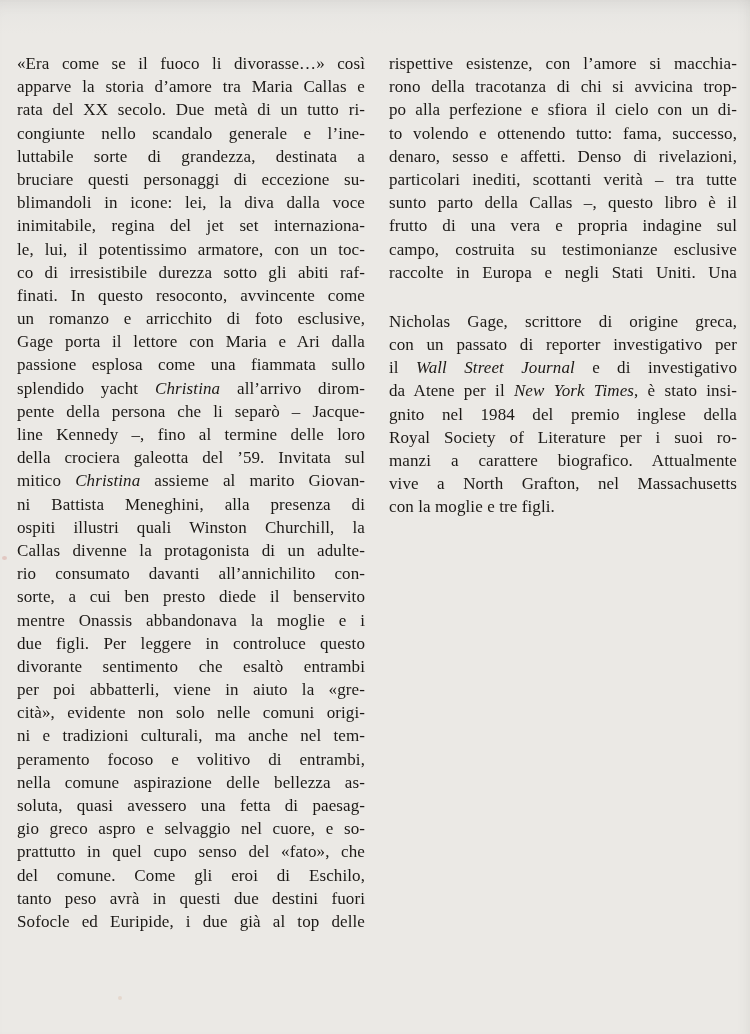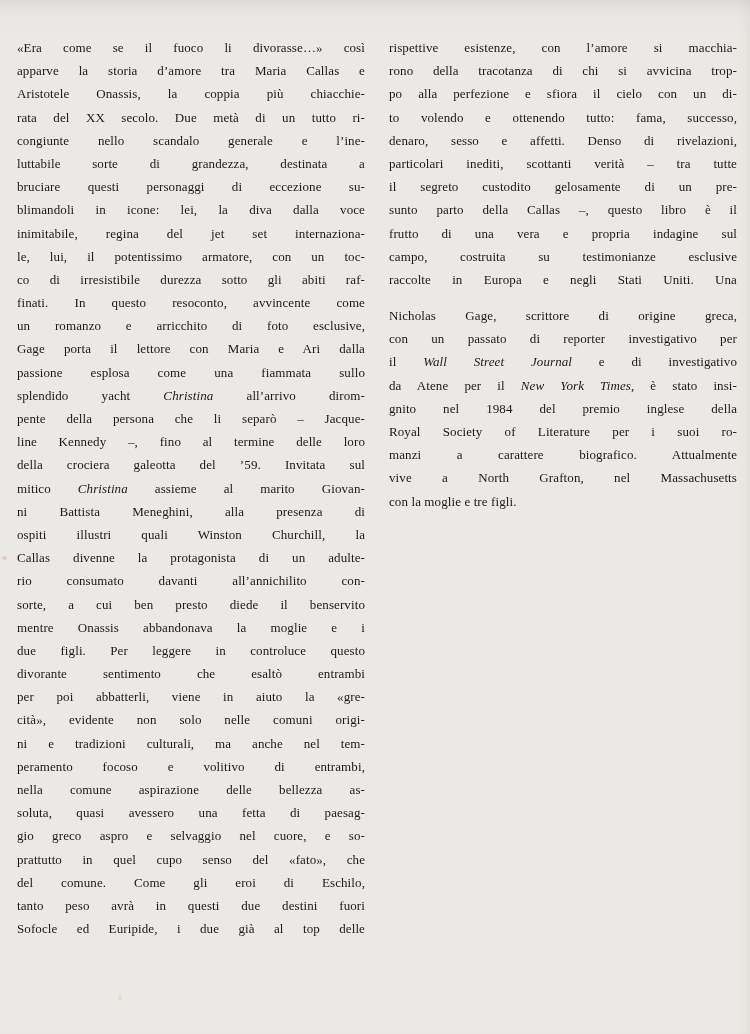--- a/index.html
+++ b/index.html
@@ -17,36 +17,36 @@
   .page {
     position: relative;
     width: 750px;
     height: 1034px;
     background: linear-gradient(180deg, #e6e5e2 0px, #ebe9e5 34px, #ebe9e5 100%);
     box-shadow: inset -10px 0 14px -10px rgba(90,85,80,0.10),
                 inset 0 12px 16px -12px rgba(90,85,80,0.12);
   }
   .col {
     position: absolute;
-    top: 36px;
+    top: 52px;
     width: 348px;
-    font-size: 13px;
+    font-size: 17px;
     line-height: 23.2px;
     letter-spacing: 0.1px;
   }
   .col-left  { left: 17px; }
   .col-right { left: 389px; }
   .line {
     height: 23.2px;
     text-align: justify;
     text-align-last: justify;
     white-space: normal;
   }
   .line.end { text-align-last: left; }
-  .line.gap { margin-top: 13px; }
+  .line.gap { margin-top: 26px; }
   .it { font-style: italic; }
   .speck {
     position: absolute;
     border-radius: 50%;
     pointer-events: none;
   }
   .speck-1 {
     left: 2px; top: 556px; width: 5px; height: 4px;
     background: rgba(214,160,150,0.45);
   }
@@ -55,21 +55,20 @@
     background: rgba(220,190,170,0.40);
   }
 </style>
 </head>
 <body>
 
 <div class="page">
   <div class="col col-left">
       <div class="line"><span class="">«Era come se il fuoco li divorasse…» così</span></div>
       <div class="line"><span class="">apparve la storia d’amore tra Maria Callas e</span></div>
-      <div class="line"><span class="">Aristotele Onassis, la coppia più chiacchie-</span></div>
       <div class="line"><span class="">rata del XX secolo. Due metà di un tutto ri-</span></div>
       <div class="line"><span class="">congiunte nello scandalo generale e l’ine-</span></div>
       <div class="line"><span class="">luttabile sorte di grandezza, destinata a</span></div>
       <div class="line"><span class="">bruciare questi personaggi di eccezione su-</span></div>
       <div class="line"><span class="">blimandoli in icone: lei, la diva dalla voce</span></div>
       <div class="line"><span class="">inimitabile, regina del jet set internaziona-</span></div>
       <div class="line"><span class="">le, lui, il potentissimo armatore, con un toc-</span></div>
       <div class="line"><span class="">co di irresistibile durezza sotto gli abiti raf-</span></div>
       <div class="line"><span class="">finati. In questo resoconto, avvincente come</span></div>
       <div class="line"><span class="">un romanzo e arricchito di foto esclusive,</span></div>
@@ -100,21 +99,20 @@
       <div class="line"><span class="">tanto peso avrà in questi due destini fuori</span></div>
       <div class="line"><span class="">Sofocle ed Euripide, i due già al top delle</span></div>
     </div>
   <div class="col col-right">
       <div class="line"><span class="">rispettive esistenze, con l’amore si macchia-</span></div>
       <div class="line"><span class="">rono della tracotanza di chi si avvicina trop-</span></div>
       <div class="line"><span class="">po alla perfezione e sfiora il cielo con un di-</span></div>
       <div class="line"><span class="">to volendo e ottenendo tutto: fama, successo,</span></div>
       <div class="line"><span class="">denaro, sesso e affetti. Denso di rivelazioni,</span></div>
       <div class="line"><span class="">particolari inediti, scottanti verità – tra tutte</span></div>
-      <div class="line"><span class="">il segreto custodito gelosamente di un pre-</span></div>
       <div class="line"><span class="">sunto parto della Callas –, questo libro è il</span></div>
       <div class="line"><span class="">frutto di una vera e propria indagine sul</span></div>
       <div class="line"><span class="">campo, costruita su testimonianze esclusive</span></div>
       <div class="line"><span class="">raccolte in Europa e negli Stati Uniti. Una</span></div>
       <div class="line gap"><span class="">Nicholas Gage, scrittore di origine greca,</span></div>
       <div class="line"><span class="">con un passato di reporter investigativo per</span></div>
       <div class="line"><span class="">il </span><span class="it">Wall Street Journal</span><span class=""> e di investigativo</span></div>
       <div class="line"><span class="">da Atene per il </span><span class="it">New York Times</span><span class="">, è stato insi-</span></div>
       <div class="line"><span class="">gnito nel 1984 del premio inglese della</span></div>
       <div class="line"><span class="">Royal Society of Literature per i suoi ro-</span></div>

